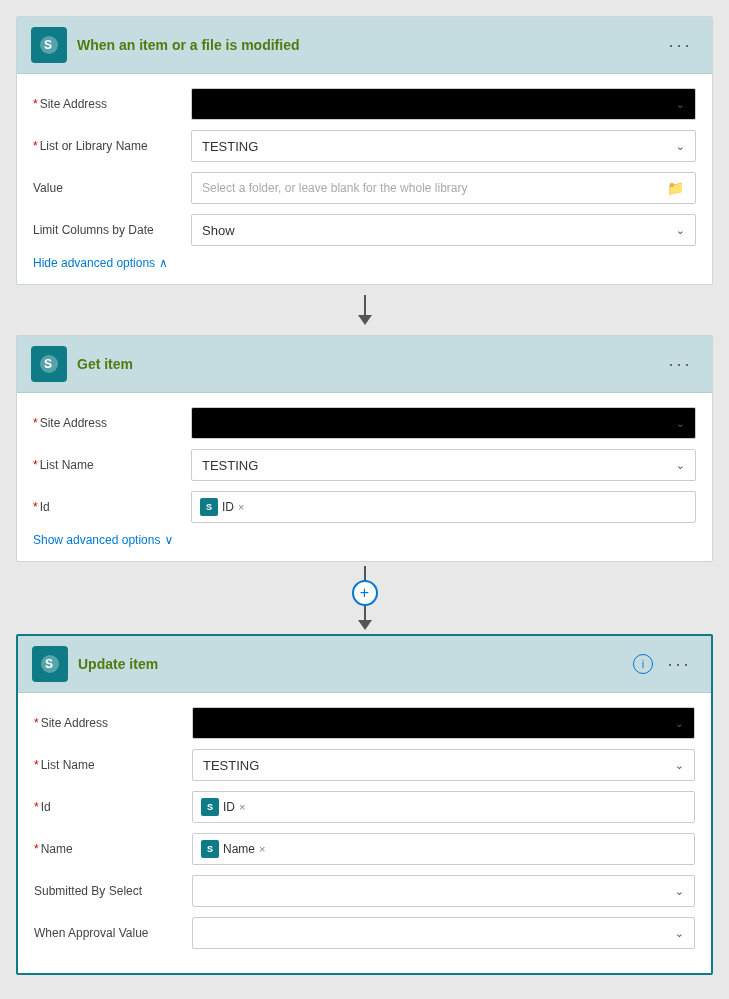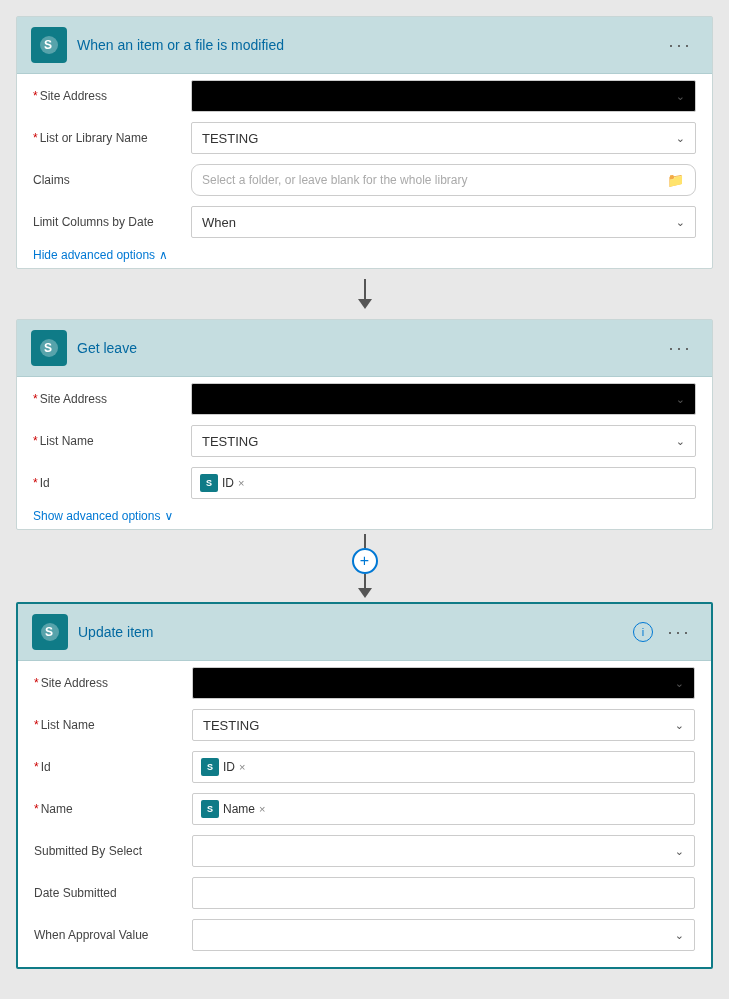--- a/index.html
+++ b/index.html
@@ -44,34 +44,34 @@
       align-items: center;
       justify-content: center;
       color: white;
       font-weight: bold;
       font-size: 14px;
       flex-shrink: 0;
     }
 
     .card-title {
       font-size: 14px;
-      font-weight: 400;
-      color: #0369a1;
+      font-weight: 700;
+      color: #4d7c0f;
     }
 
     .more-options {
       color: #555;
       font-size: 18px;
       cursor: pointer;
       letter-spacing: 2px;
       padding: 4px 6px;
     }
 
     .card-body {
-      padding: 6px 16px;
+      padding: 14px 16px;
     }
 
     .field-row {
       display: flex;
       align-items: center;
       margin-bottom: 10px;
       gap: 8px;
     }
 
     .field-label {
@@ -279,34 +279,34 @@
       </div>
       <div class="field-control">
         <div class="dropdown-field">
           <span>TESTING</span>
           <span class="dropdown-chevron">⌄</span>
         </div>
       </div>
     </div>
 
     <div class="field-row">
-      <div class="field-label">Claims</div>
-      <div class="field-control">
-        <div class="dropdown-field" style="color:#aaa; font-size:12px; justify-content:space-between;border-radius:9px;">
+      <div class="field-label">Value</div>
+      <div class="field-control">
+        <div class="dropdown-field" style="color:#aaa; font-size:12px; justify-content:space-between;">
           <span style="color:#aaa;font-size:12px;">Select a folder, or leave blank for the whole library</span>
           <span style="color:#0078d4; font-size:14px;">📁</span>
         </div>
       </div>
     </div>
 
     <div class="field-row">
       <div class="field-label">Limit Columns by Date</div>
       <div class="field-control">
         <div class="dropdown-field">
-          <span>When</span>
+          <span>Show</span>
           <span class="dropdown-chevron">⌄</span>
         </div>
       </div>
     </div>
 
     <div class="advanced-toggle">
       <span>Hide advanced options</span>
       <span>∧</span>
     </div>
   </div>
@@ -319,21 +319,21 @@
 
 <div class="flow-card">
   <div class="card-header">
     <div class="card-header-left">
       <div class="sp-icon">
         <svg width="22" height="22" viewBox="0 0 22 22">
           <circle cx="11" cy="11" r="9" fill="#fff" opacity="0.3"></circle>
           <text x="6" y="15" font-size="12" fill="white" font-weight="bold">S</text>
         </svg>
       </div>
-      <span class="card-title">Get leave</span>
+      <span class="card-title">Get item</span>
     </div>
     <span class="more-options">···</span>
   </div>
   <div class="card-body">
 
     <div class="field-row">
       <div class="field-label">
         <span class="required">*</span>Site Address
       </div>
       <div class="field-control">
@@ -460,32 +460,24 @@
     <div class="field-row">
       <div class="field-label">Submitted By Select</div>
       <div class="field-control">
         <div class="dropdown-field">
           <span></span>
           <span class="dropdown-chevron">⌄</span>
         </div>
       </div>
     </div>
 
-    <div class="field-row">
-      <div class="field-label">Date Submitted</div>
-      <div class="field-control">
-        <div class="dropdown-field" style="justify-content:flex-start;">
+
+    <div class="field-row">
+      <div class="field-label">When Approval Value</div>
+      <div class="field-control">
+        <div class="dropdown-field">
           <span></span>
-        </div>
-      </div>
-    </div>
-
-    <div class="field-row">
-      <div class="field-label">When Approval Value</div>
-      <div class="field-control">
-        <div class="dropdown-field">
-          <span></span>
           <span class="dropdown-chevron">⌄</span>
         </div>
       </div>
     </div>
   </div>
 </div>
 
 </body></html>

